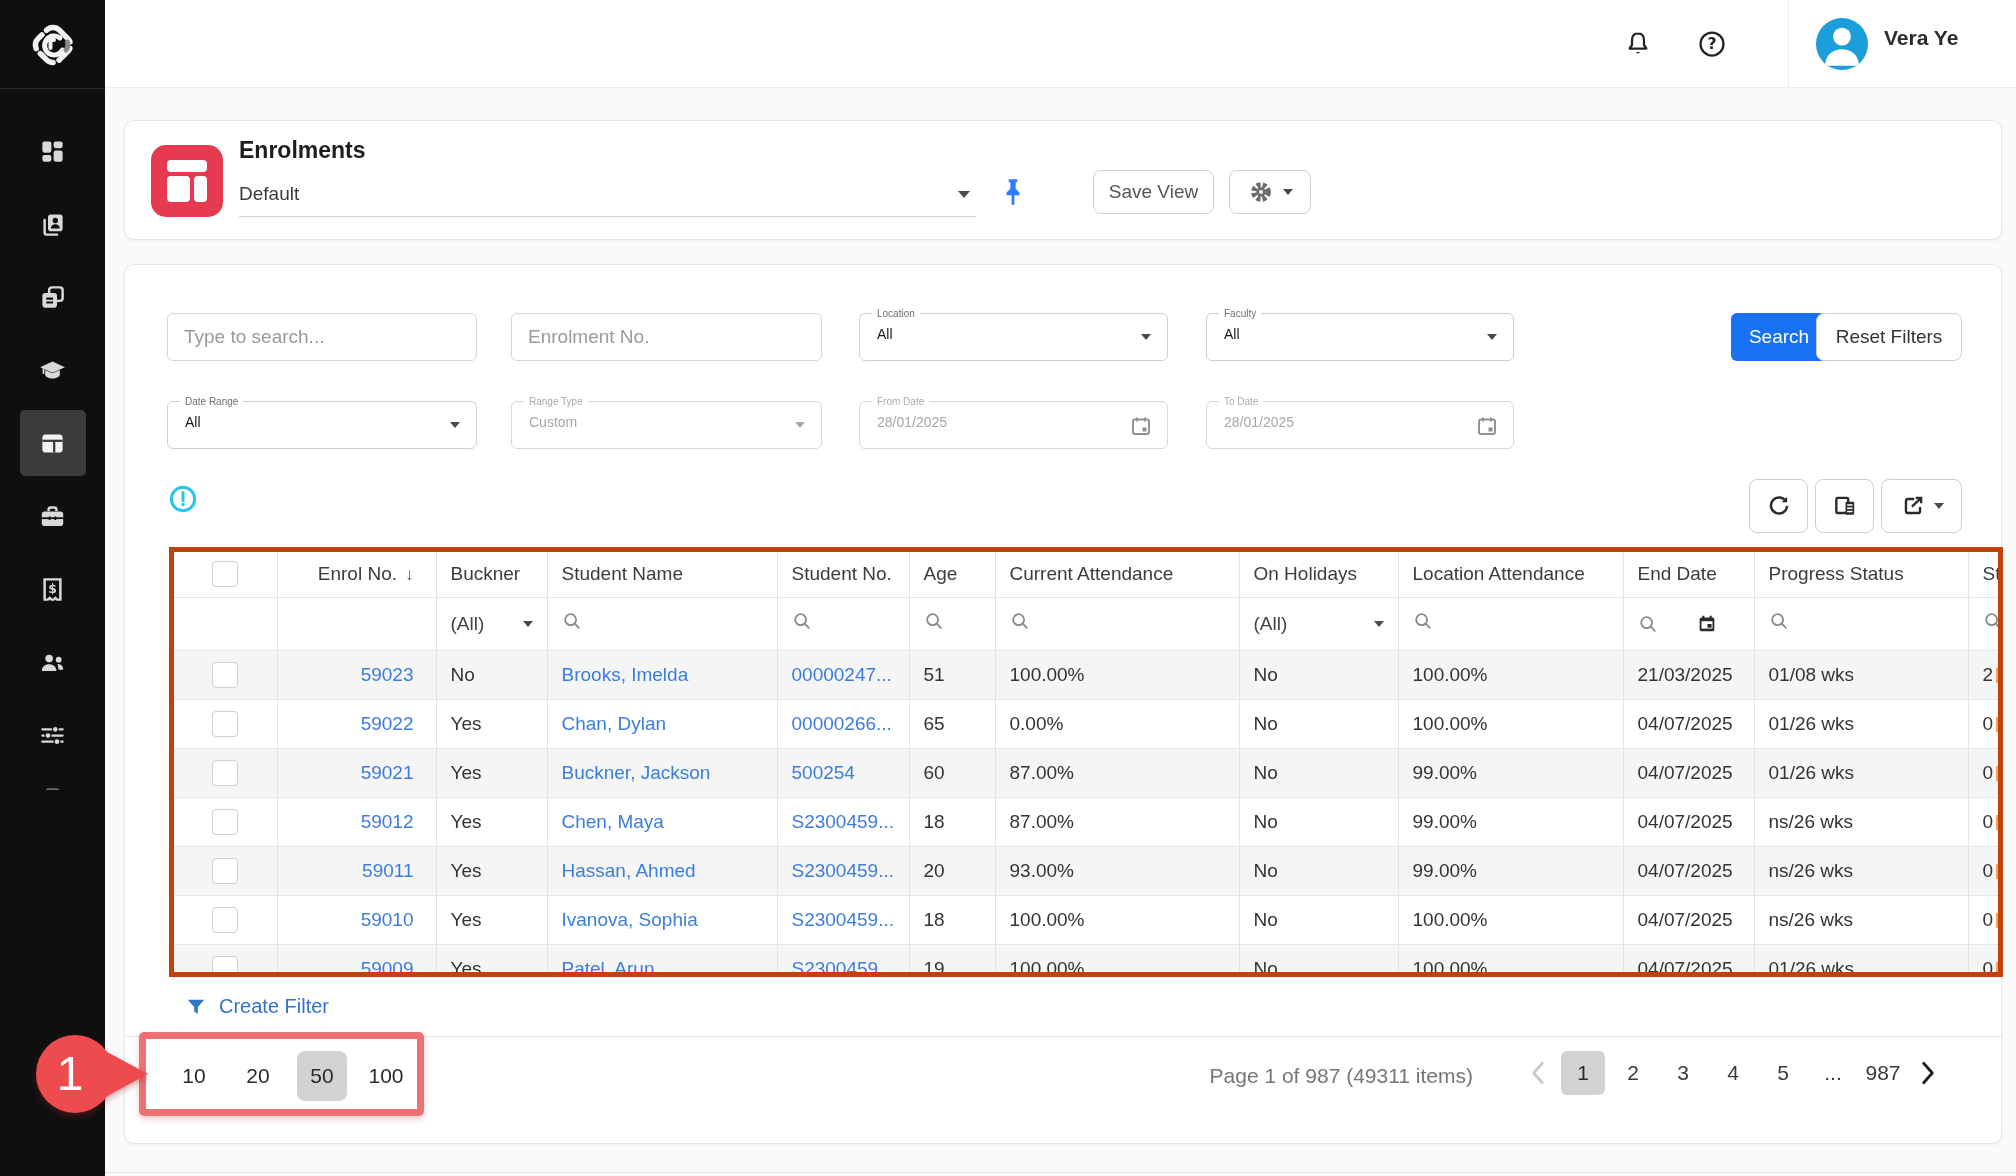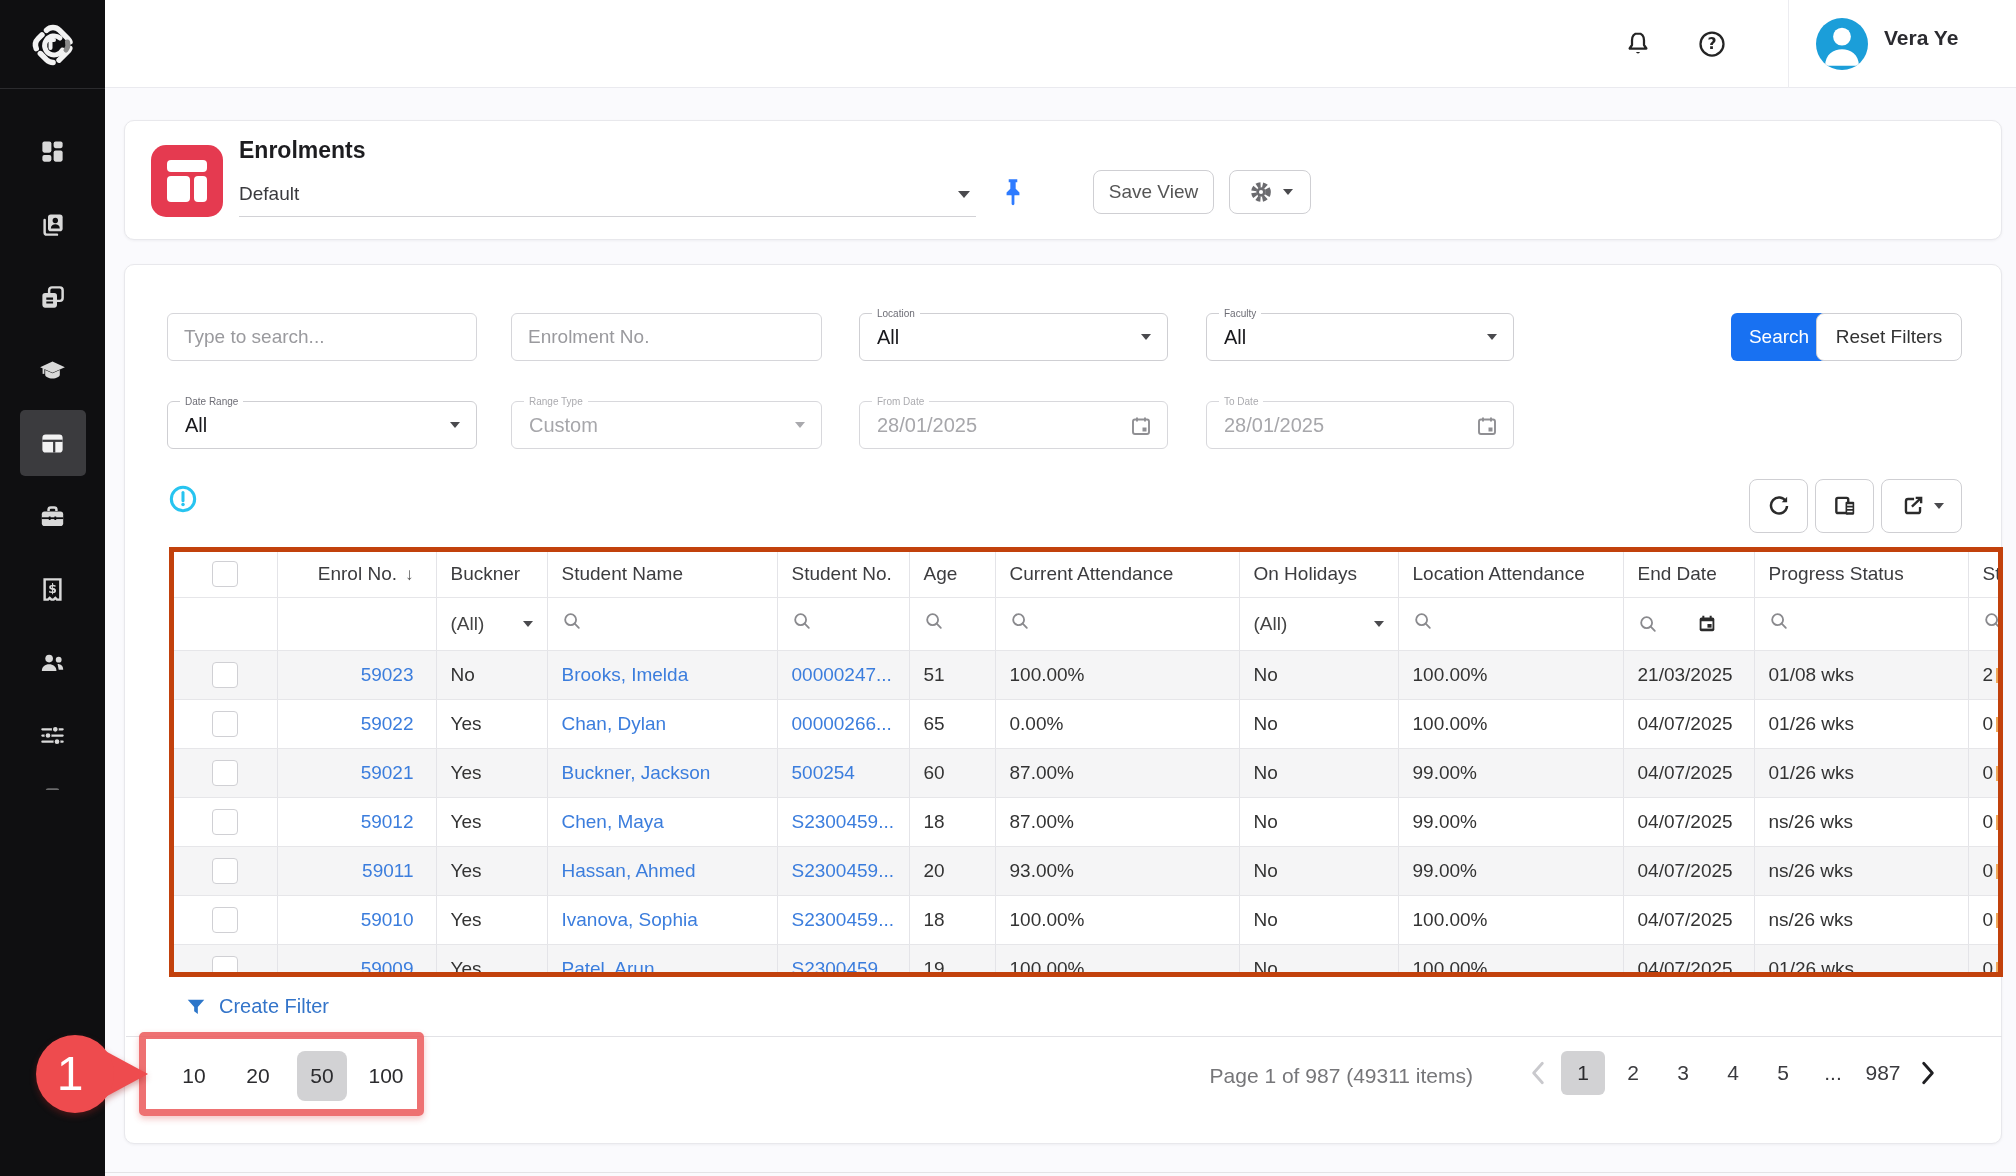--- a/index.html
+++ b/index.html
@@ -46,21 +46,21 @@
   .pin-btn { position:absolute; left:868px; top:52px; width:40px; height:40px; border:none; background:none; cursor:pointer; }
   .btn { border:1px solid #cfcfd3; border-radius:8px; background:#fff; font-family:inherit; cursor:pointer; display:flex; align-items:center; justify-content:center; }
   .save-view-btn { position:absolute; left:968px; top:49px; width:121px; height:44px; font-size:19px; color:#555; }
   .gear-btn { position:absolute; left:1104px; top:49px; width:82px; height:44px; gap:9px; }
 
   
   .f-input { position:absolute; height:48px; border:1px solid #d6d6da; border-radius:6px; font-size:19px; padding:0 16px; color:#333; font-family:inherit; outline:none; background:#fff; }
   .f-input::placeholder { color:#9a9a9e; }
   .fieldset { position:absolute; height:48px; border:1px solid #cfcfd3; border-radius:6px; background:#fff; cursor:pointer; }
   .fieldset .legend { position:absolute; top:-9px; left:12px; background:#fff; padding:0 5px; font-size:10px; color:#6d6d75; line-height:17px; }
-  .fieldset .value { position:absolute; left:17px; top:12px; font-size:20px; color:#18181c; }
+  .fieldset .value { position:absolute; left:17px; top:12px; font-size:14px; color:#18181c; }
   .fieldset .caret { position:absolute; right:16px; top:20px; }
   .fieldset .cal { position:absolute; right:14px; top:12px; }
   .fieldset.disabled { border-color:#d8d8dc; }
   .fieldset.disabled .legend { color:#ababaf; }
   .fieldset.disabled .value { color:#a7a7ab; }
   .search-btn { position:absolute; left:1580px; top:48px; width:96px; height:48px; background:#1871f2; border:none; border-radius:6px; color:#fff; font-size:19px; font-family:inherit; cursor:pointer;margin-left:26px; }
   .reset-btn { position:absolute; left:1691px; top:48px; width:146px; height:48px; font-size:19px; color:#333; }
 
   .info-ico { position:absolute; left:44px; top:220px; cursor:pointer; }
   .tool-btn { position:absolute; top:214px; height:54px; }

